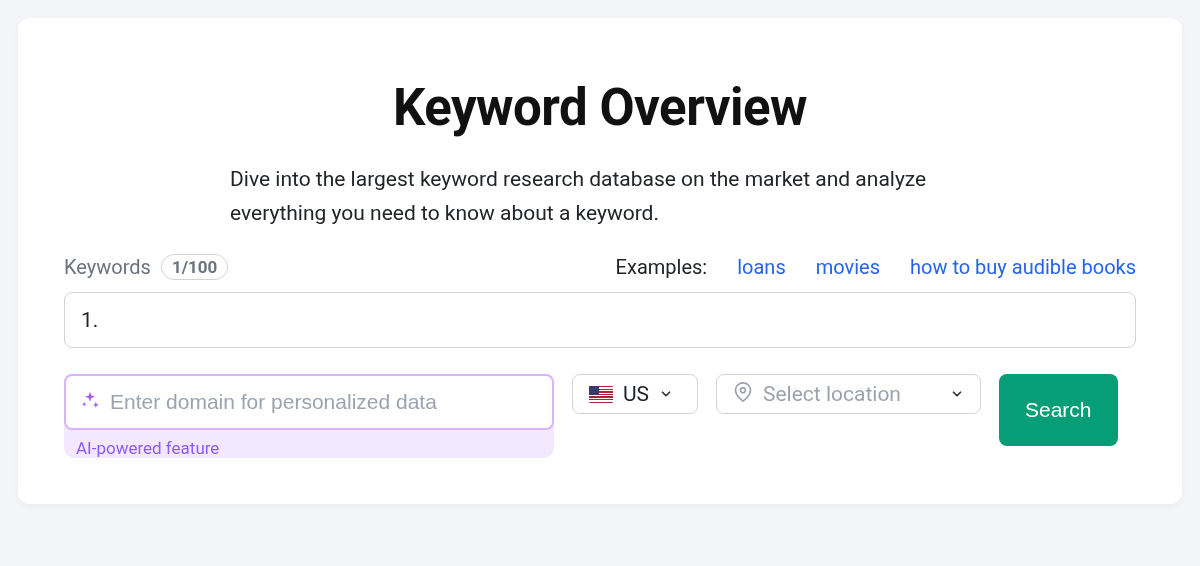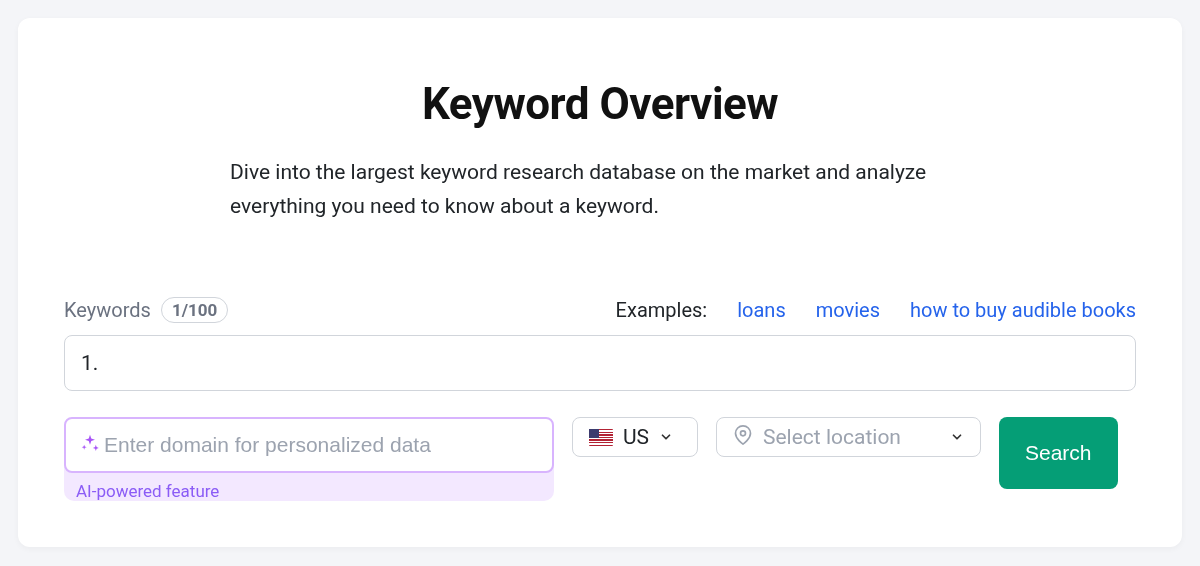--- a/index.html
+++ b/index.html
@@ -10,37 +10,37 @@
       height: 566px;
       padding: 18px;
     }
     .card {
       background: #ffffff;
       border-radius: 12px;
       padding: 60px 46px 46px 46px;
       box-shadow: 0 2px 6px rgba(0,0,0,0.04);
     }
     .title {
-      font-size: 44px;
+      font-size: 51px;
       font-weight: 700;
       color: #111;
       text-align: center;
       letter-spacing: -0.5px;
     }
     .subtitle {
       margin-top: 26px;
       font-size: 21px;
       color: #212529;
       text-align: left;
       line-height: 1.6;
       max-width: 740px;
       margin-left: auto;
       margin-right: auto;
     }
-    .form-block { margin-top: 74px; }
+    .form-block { margin-top: 24px; }
     .labels-row {
       display: flex;
       justify-content: space-between;
       align-items: center;
       margin-bottom: 12px;
     }
     .kw-label-group {
       display: flex;
       align-items: center;
       gap: 10px;
@@ -104,21 +104,21 @@
       padding: 0;
     }
     .ai-field {
       display: flex;
       align-items: center;
       background: #ffffff;
       border: 2px solid #d8b4fe;
       border-radius: 8px;
       height: 56px;
       padding: 11px 14px;
-      gap: 4px;
+      gap: 10px;
     }
     .ai-icon { color: #a855f7; flex-shrink: 0; }
     .ai-input {
       flex: 1;
       border: none;
       outline: none;
       font-size: 21px;
       color: #9ca3af;
       background: transparent;
     }

